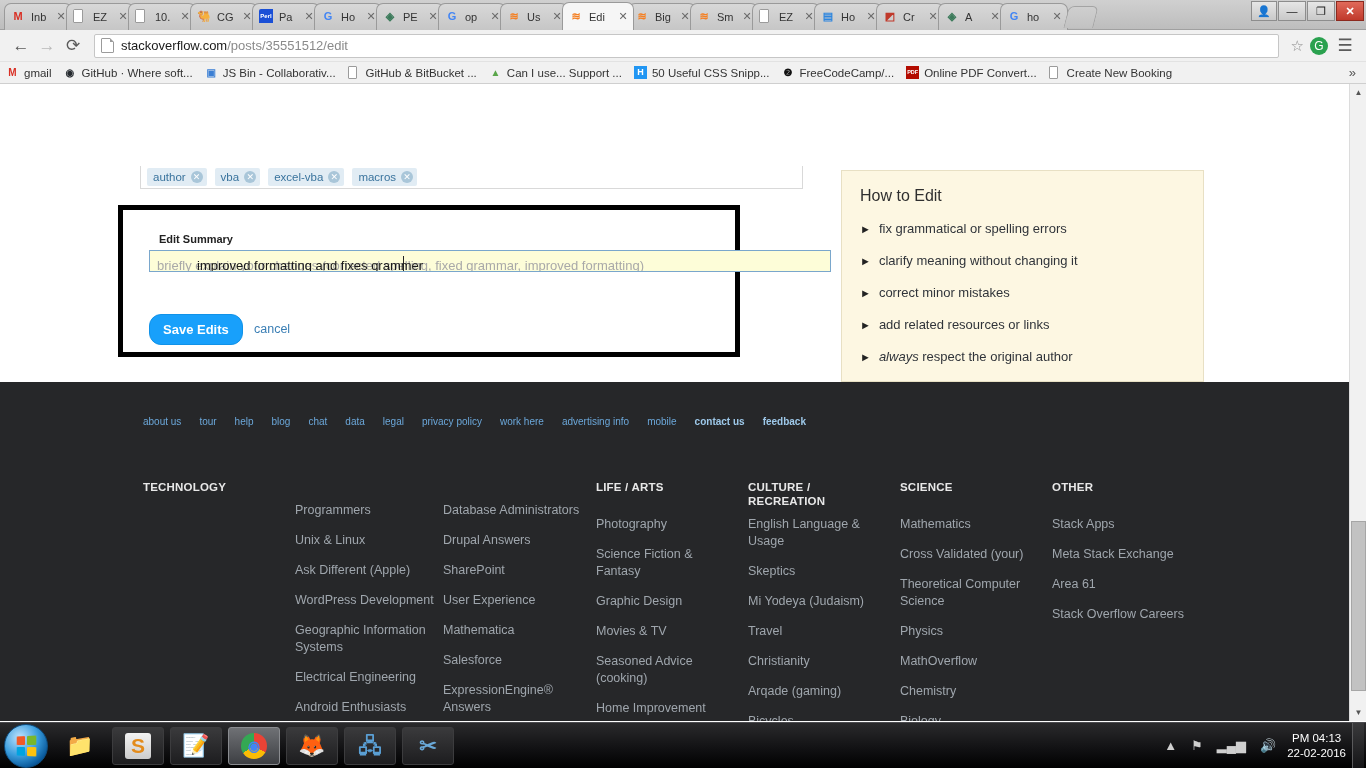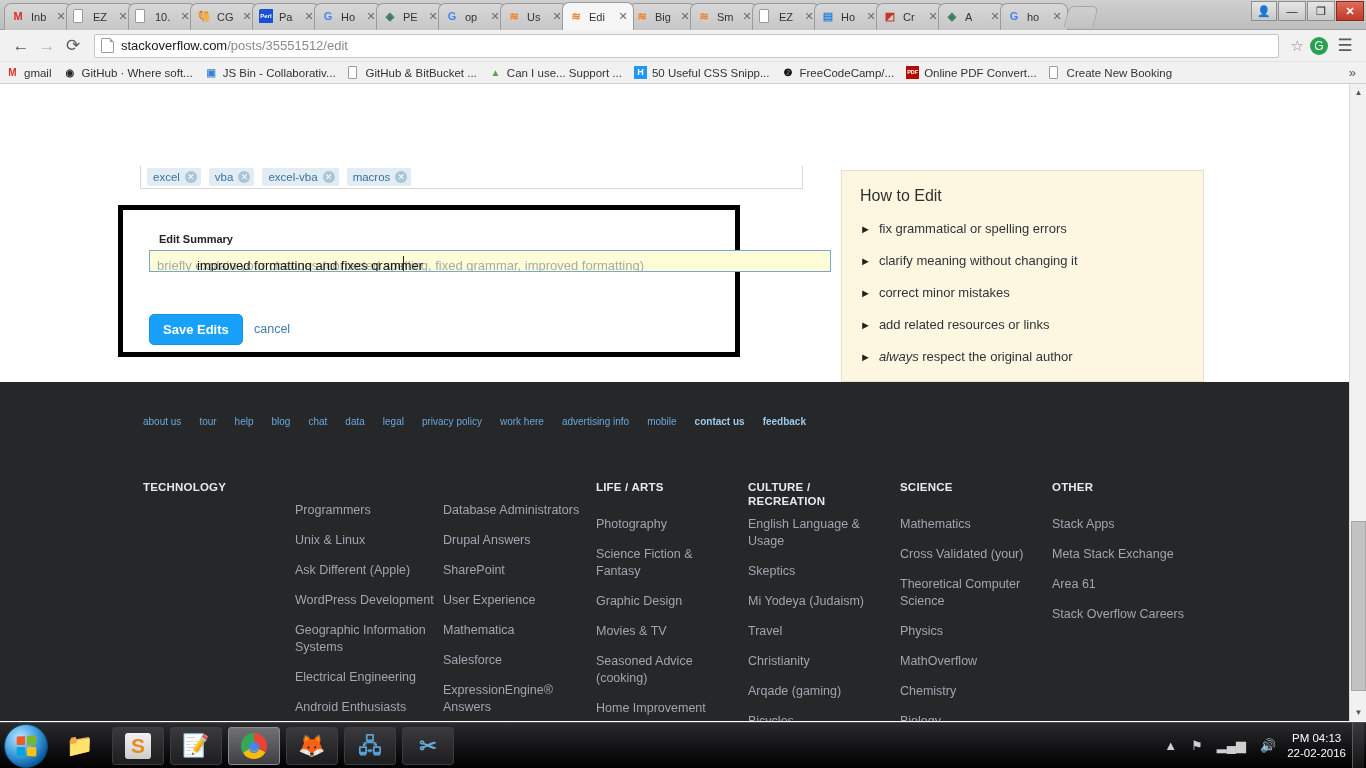--- a/index.html
+++ b/index.html
@@ -157,21 +157,21 @@
     white-space: nowrap;
   }
   .summary-placeholder { color: #a9a9a9; }
   .summary-typed { color: #1a1a1a; padding-left: 40px; }
   .caret {
     position: absolute; left: 253px; top: 5px; width: 1px; height: 19px; background: #222;
   }
   .btn-save {
     position: absolute; left: 26px; top: 104px;
     background: #18a0fb; color: #fff; border: 1px solid #1192e8;
-    border-radius: 5px; font-size: 13px; font-weight: bold;
+    border-radius: 12px; font-size: 13px; font-weight: bold;
     padding: 7px 13px; cursor: pointer;
   }
   .lnk-cancel {
     position: absolute; left: 131px; top: 112px;
     color: #3b7fb5; font-size: 12.5px; cursor: pointer;
   }
 
   
   .howto {
     position: absolute; left: 841px; top: 86px; width: 363px; height: 212px;
@@ -489,21 +489,21 @@
       </div>
     <div class="bm-overflow">»</div>
   </div>
 
   <div class="viewport">
     <div class="pagecanvas">
 
       <div class="tags-wrap">
         <div id="tags-host" style="display:flex;align-items:center;">
             <span class="tagchip">
-              <span>excel</span>
+              <span>author</span>
               <span class="x">✕</span>
             </span>
             <span class="tagchip">
               <span>vba</span>
               <span class="x">✕</span>
             </span>
             <span class="tagchip">
               <span>excel-vba</span>
               <span class="x">✕</span>
             </span>

